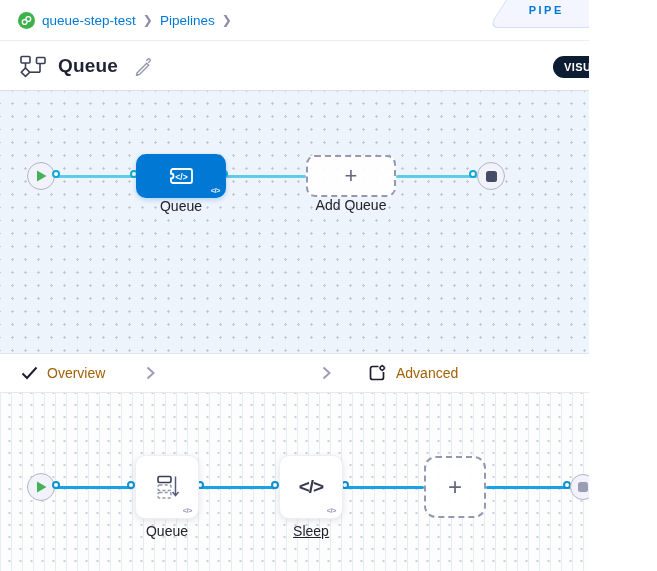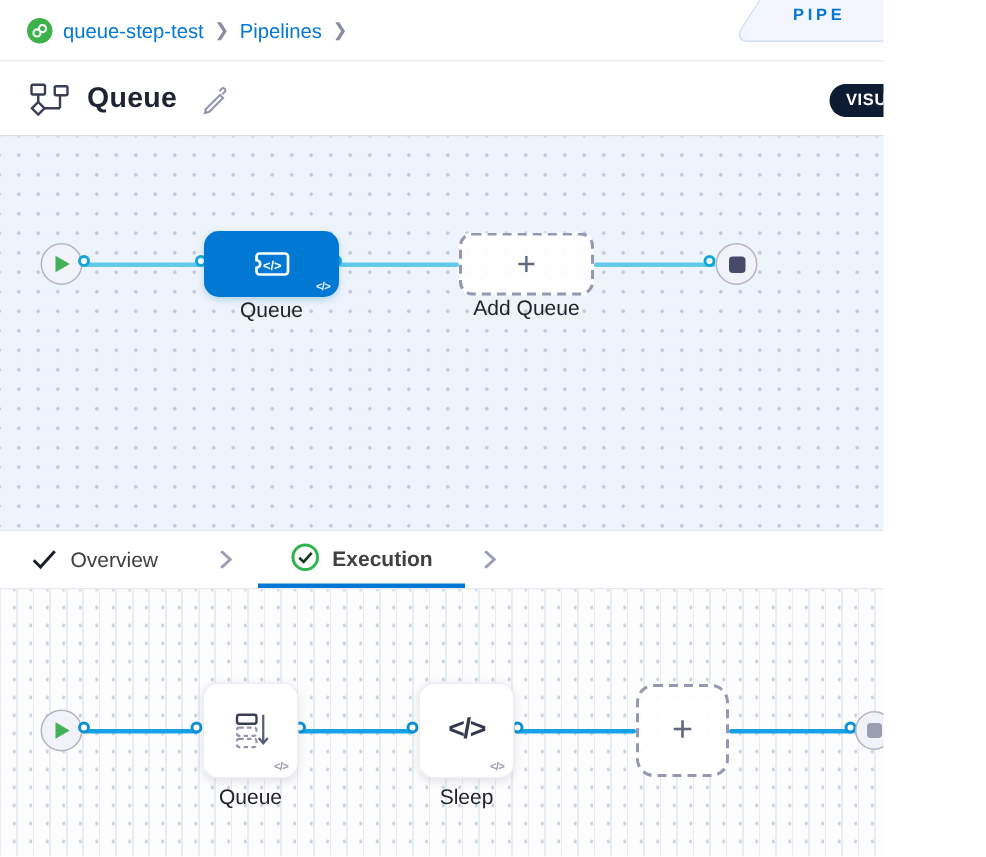--- a/index.html
+++ b/index.html
@@ -71,21 +71,21 @@
   .step-card { position:absolute; width:64px; height:64px; background:#fff; border:1px solid #eeeef4;
     border-radius:10px; box-shadow:0 2px 6px rgba(40,41,61,.12); display:flex; align-items:center;
     justify-content:center; cursor:pointer; }
   .step-card .corner-code { color:#989ab0; }
   .sleep-glyph { font-size:19px; font-weight:bold; color:#343950; letter-spacing:-1px; }
 
   
   .tab-bar { position:absolute; top:353px; left:0; width:100%; height:40px; background:#fff;
     border-top:1px solid #e3e5ee; border-bottom:1px solid #e7e9f1; }
   .tab { position:absolute; top:0; height:100%; display:flex; align-items:center; cursor:pointer; }
-  .tab-label { font-size:14px; color:#404040; margin-left:9px;text-align:center; }
+  .tab-label { font-size:14px; color:#a16207; margin-left:9px;text-align:center; }
   .tab.active { border-bottom:3px solid #0278d5; justify-content:center; }
   .tab.active .tab-label { font-weight:bold; }
   .tab-sep { position:absolute; top:0; height:100%; display:flex; align-items:center; }
 </style>
 </head>
 <body>
 
 <div class="app">
 
   <div class="crumb-bar">
@@ -169,31 +169,37 @@
       <svg width="17" height="14" viewBox="0 0 17 14">
         <polyline points="1.5,7.5 6,12 15.5,1.5" fill="none" stroke="#1d1e2c" stroke-width="2"></polyline>
       </svg>
       <span class="tab-label">Overview</span>
     </div>
     <div class="tab-sep" style="left:146px;">
       <svg width="9" height="14" viewBox="0 0 9 14">
           <polyline points="1.5,1.5 7.5,7 1.5,12.5" fill="none" stroke="#9b9dbb" stroke-width="2"></polyline>
         </svg>
     </div>
-    <div class="tab active" style="left:172px; width:138px;">
-      <svg width="19" height="19" viewBox="0 0 19 19">
-        <circle cx="9.5" cy="9.5" r="8.2" fill="#fff" stroke="#2fb550" stroke-width="2"></circle>
-        <polyline points="5.5,9.8 8.4,12.6 13.8,6.6" fill="none" stroke="#15351f" stroke-width="1.8"></polyline>
-      </svg>
-      <span class="tab-label">Execution</span>
-    </div>
     <div class="tab-sep" style="left:322px;">
       <svg width="9" height="14" viewBox="0 0 9 14">
           <polyline points="1.5,1.5 7.5,7 1.5,12.5" fill="none" stroke="#9b9dbb" stroke-width="2"></polyline>
         </svg>
+    </div>
+    <div class="tab" style="left:368px;">
+      <svg width="19" height="18" viewBox="0 0 19 18">
+        <path d="M10.5 2.5 H4.5 a2 2 0 0 0 -2 2 v9 a2 2 0 0 0 2 2 h9 a2 2 0 0 0 2 -2 V8" fill="none" stroke="#1d1e2c" stroke-width="1.7"></path>
+        <circle cx="14.2" cy="4" r="2" fill="none" stroke="#1d1e2c" stroke-width="1.4"></circle>
+        <g stroke="#1d1e2c" stroke-width="1.2">
+          <path d="M14.2 0.8 v1.2"></path>
+            <path d="M14.2 6 v1.2"></path>
+            <path d="M11 4 h1.2"></path>
+            <path d="M16.2 4 h1.2"></path>
+        </g>
+      </svg>
+      <span class="tab-label">Advanced</span>
     </div>
   </div>
 
   <div class="step-canvas">
     <div class="edge step" style="left:55px; top:93px; width:78px;"></div>
     <div class="edge step" style="left:199px; top:93px; width:78px;"></div>
     <div class="edge step" style="left:343px; top:93px; width:81px;"></div>
     <div class="edge step" style="left:486px; top:93px; width:84px;"></div>
 
     <div class="term-node" style="left:27px; top:80px; width:28px; height:28px;">
@@ -220,21 +226,21 @@
         </g>
       </svg>
       <span class="corner-code">&lt;/&gt;</span>
     </div>
     <div class="node-label" style="left:135px; top:130px; width:64px;">Queue</div>
 
     <div class="step-card" style="left:279px; top:62px;">
       <span class="sleep-glyph">&lt;/&gt;</span>
       <span class="corner-code">&lt;/&gt;</span>
     </div>
-    <div class="node-label" style="left:279px; top:130px; width:64px;">Sleep</div>
+    <div class="node-label" style="left:279px; top:130px; width:64px;text-decoration:underline;">Sleep</div>
 
     <div class="add-box" style="left:424px; top:63px; width:62px; height:62px; border-radius:12px; font-size:24px;">
       <span>+</span>
     </div>
 
     <div class="term-node" style="left:570px; top:81px; width:26px; height:26px;">
       <span class="stop-sq" style="width:10px; height:10px; background:#9b9eb3;"></span>
     </div>
   </div>
 

